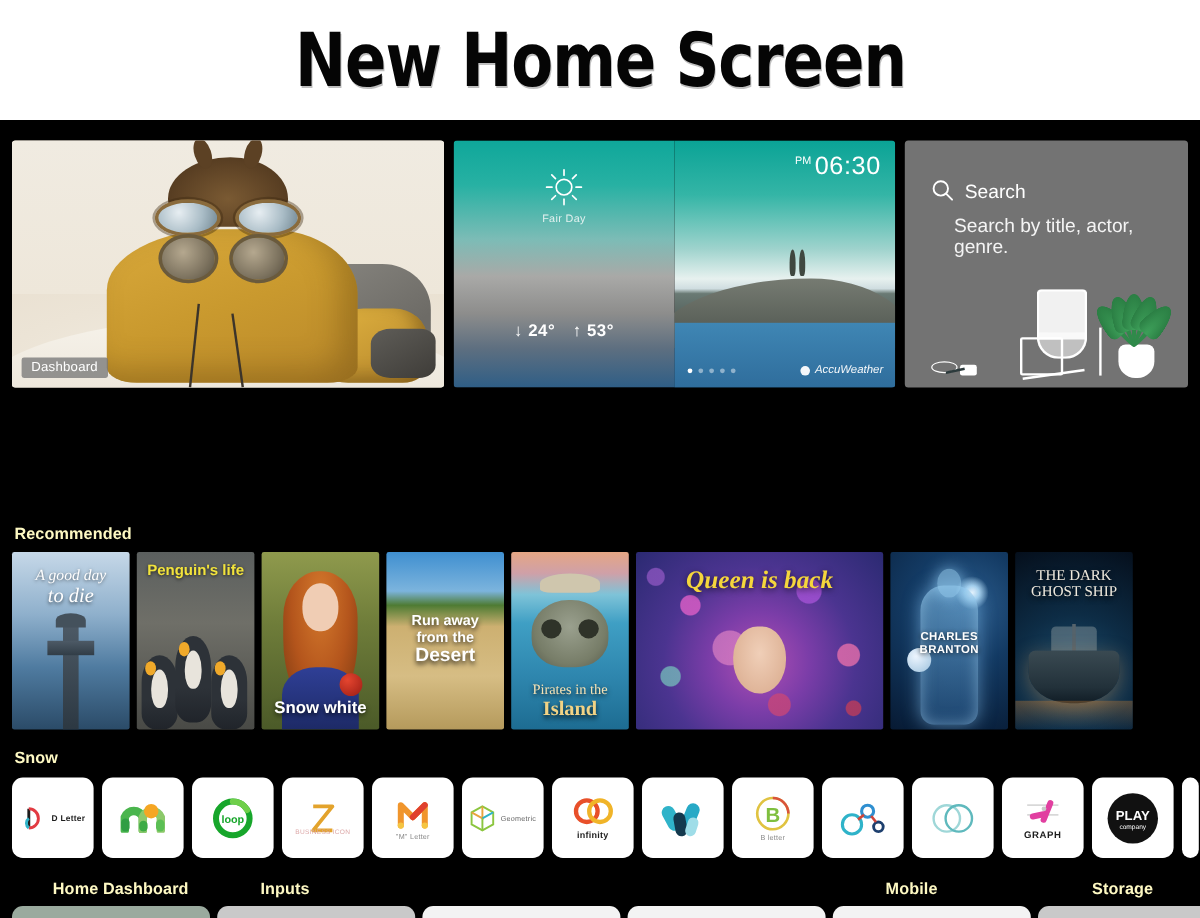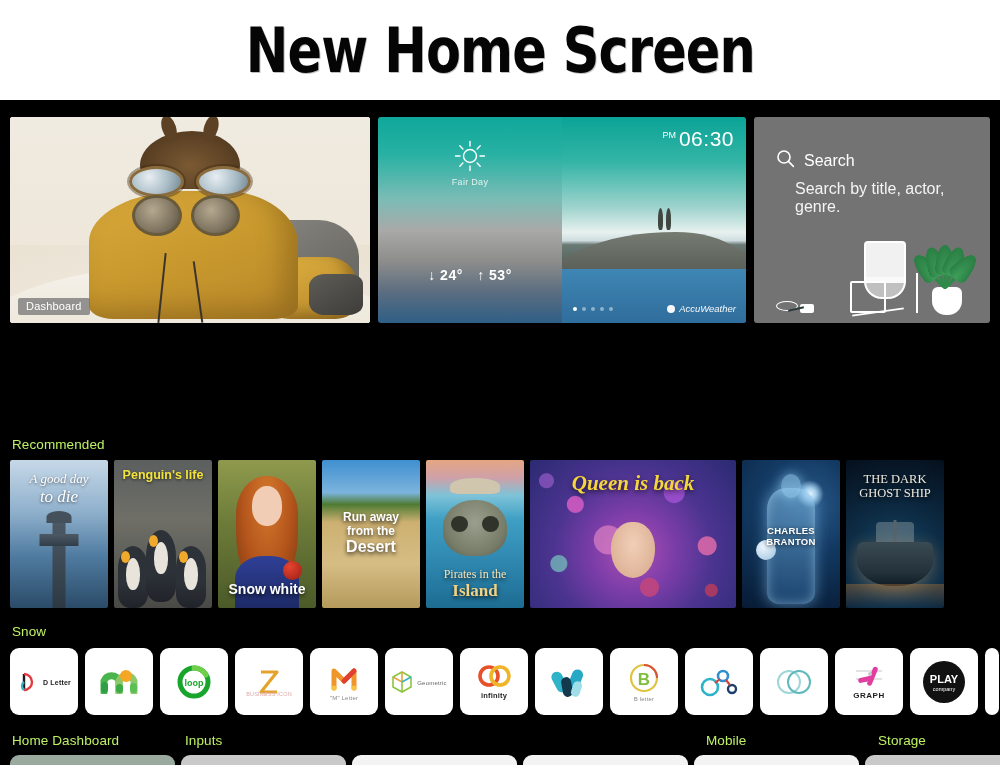--- a/index.html
+++ b/index.html
@@ -26,23 +26,23 @@
     white-space: nowrap;
   }
   
   .tv {
     position: relative;
     width: 1000px; height: 668px;
     background: #000000;
     overflow: hidden;
   }
   .row-label {
-    color: #bef264;
+    color: #fef9c3;
     font-size: 13.5px;
-    font-weight: 400;
+    font-weight: 700;
     letter-spacing: 0.1px;
   }
   
   .hero-row {
     position: absolute; left: 10px; top: 17px;
     display: flex; gap: 8px;
   }
   .hero-card { border-radius: 3px; overflow: hidden; position: relative; }
   .sponsored-card { width: 360px; height: 206px; }
   .weather-card  { width: 368px; height: 206px; }
@@ -439,21 +439,21 @@
   }
   .app-tile .glyph { display:flex; align-items:center; justify-content:flex-start; }
   .app-tile .cap {
     font-size:6px; color:#8a8a8a; margin-top:2px; letter-spacing:.2px; white-space:nowrap;
   }
   .app-tile .cap.dark { color:#1d1d1d; font-weight:700; font-size:7.5px; }
   .app-inline { display:flex; align-items:center; gap:4px; }
 
   
   .dash-labels { position:absolute; left:0; right:0; top:633px; height:16px; }
-  .dash-labels .row-label { position:absolute; }
+  .dash-labels .row-label { position:absolute;margin-left:32px; }
   .dash-row {
     position:absolute; left:10px; top:655px;
     display:flex; gap:6px;
   }
   .dash-card {
     width:165px; height:108px; border-radius:9px;
     position:relative; overflow:hidden; flex:0 0 auto;
     padding:11px 13px;
   }
   .dash-card.light { background:#f3f3f3; }

